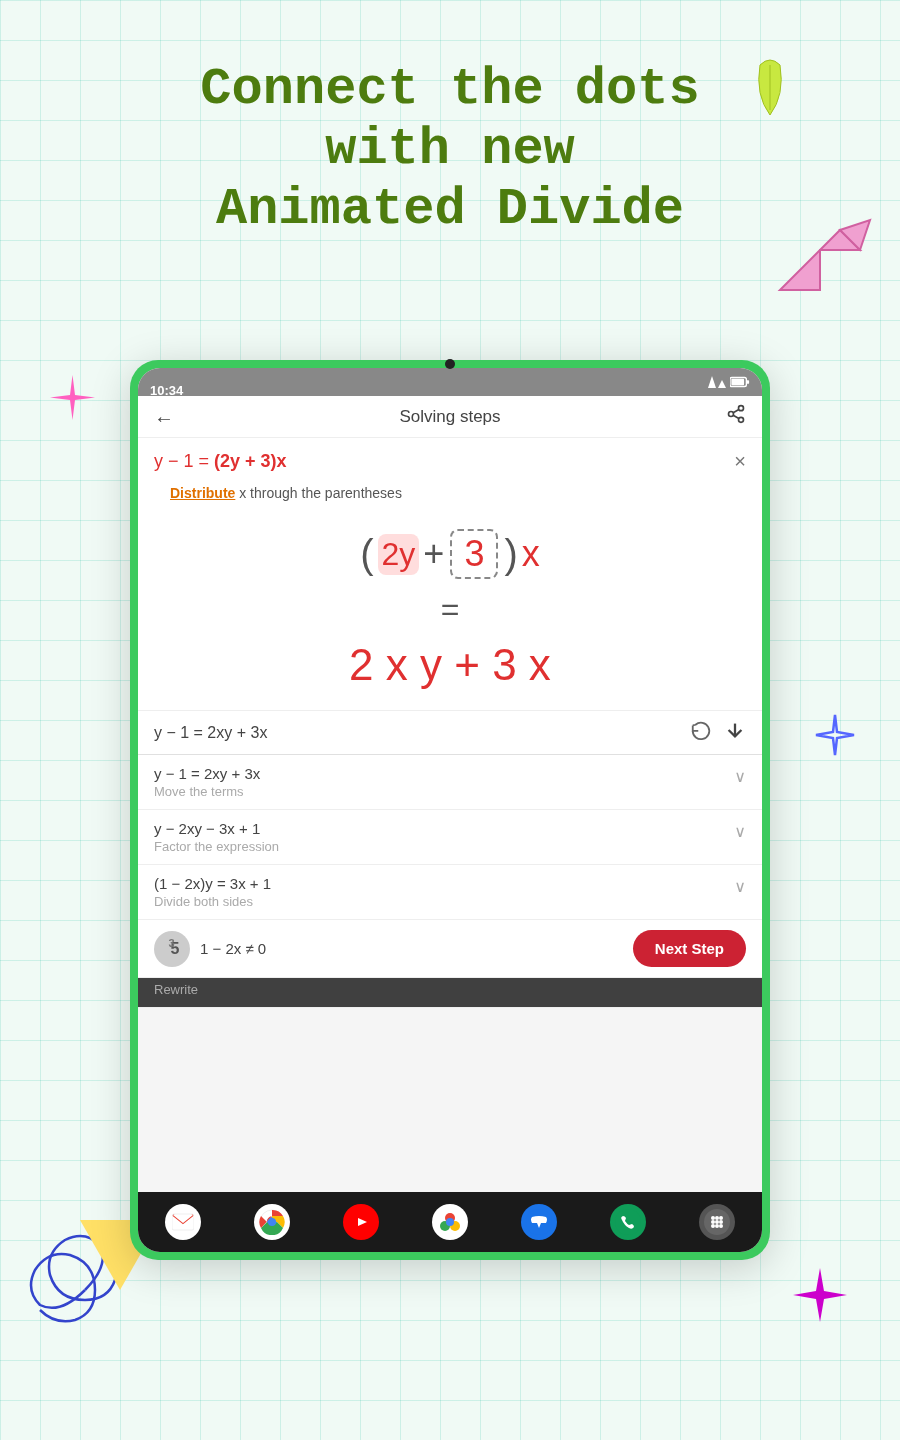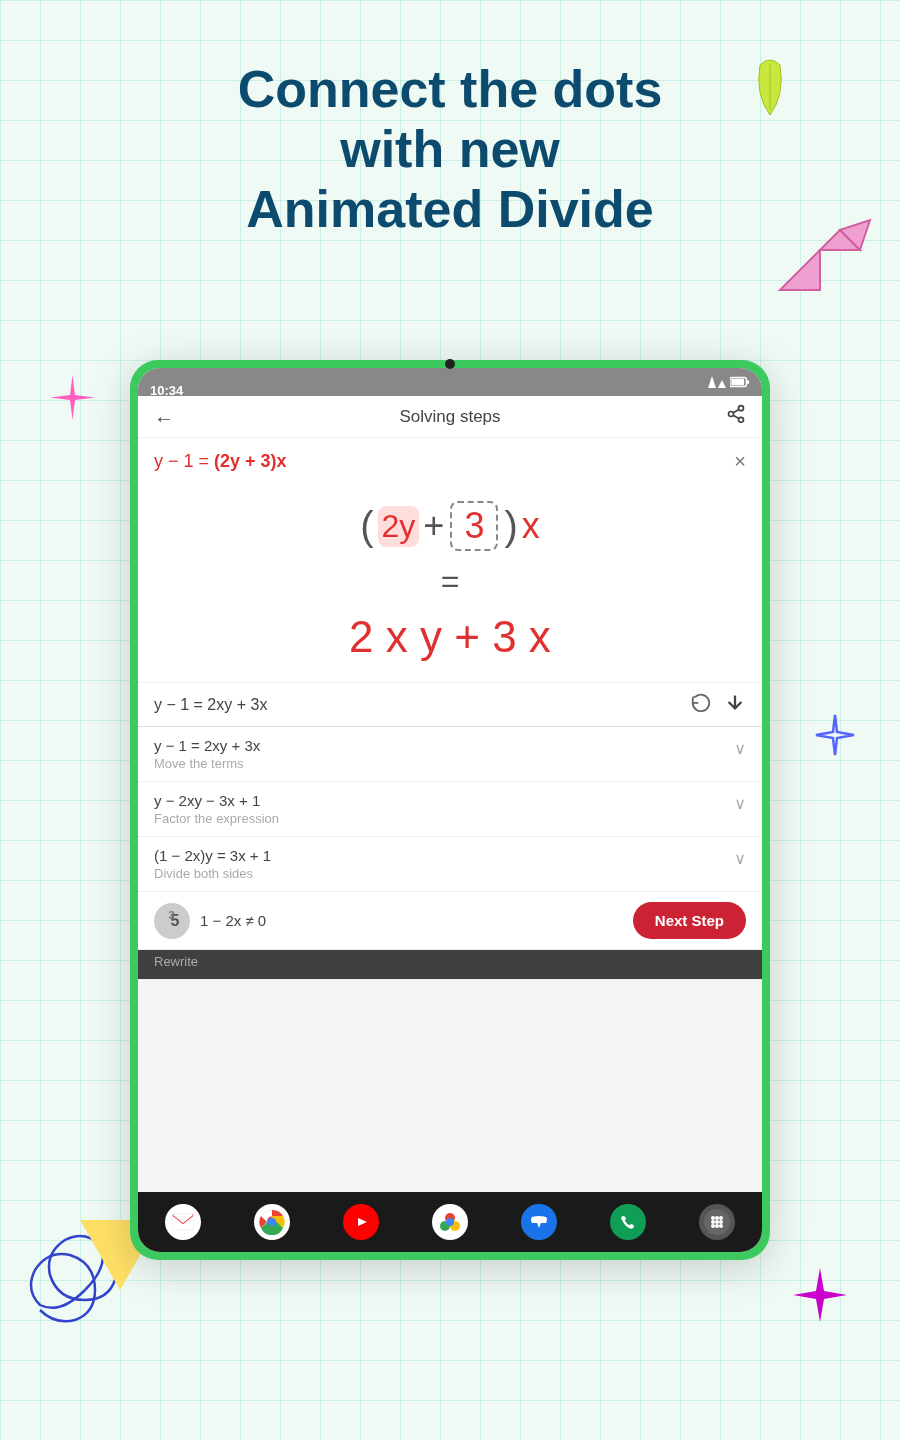--- a/index.html
+++ b/index.html
@@ -30,22 +30,23 @@
 
     .headline {
       position: absolute;
       top: 60px;
       left: 0;
       right: 0;
       text-align: center;
       font-size: 52px;
       font-weight: 900;
       line-height: 1.15;
-      color: #0c4a6e;
+      color: #4d7c0f;
       padding: 0 80px;
+      font-family: Liberation Mono, monospace;
     }
 
     
     .tablet {
       position: absolute;
       top: 360px;
       left: 130px;
       width: 640px;
       height: 900px;
       background: #3cca5e;
@@ -439,20 +440,23 @@
 
     <div class="active-step">
 
       <div class="equation-header">
         <span class="equation-text">
           y − 1 = <span style="font-weight:bold;">(2y + 3)x</span>
         </span>
         <span class="close-btn">×</span>
       </div>
 
+      <div class="step-description">
+        <span class="step-desc-highlight">Distribute</span><span class="step-desc-rest"> x through the parentheses</span>
+      </div>
 
       <div class="animation-area">
 
         <div class="big-expression">
           <span class="expr-bracket" style="font-size:40px;color:#555;">(</span>
           <span class="expr-highlighted" style="font-size:32px;color:#e03030;">2y</span>
           <span style="font-size:36px;color:#555;">+</span>
           <span class="expr-boxed" style="color:#e03030;">
             <span style="font-size:36px;">3</span>
           </span>

